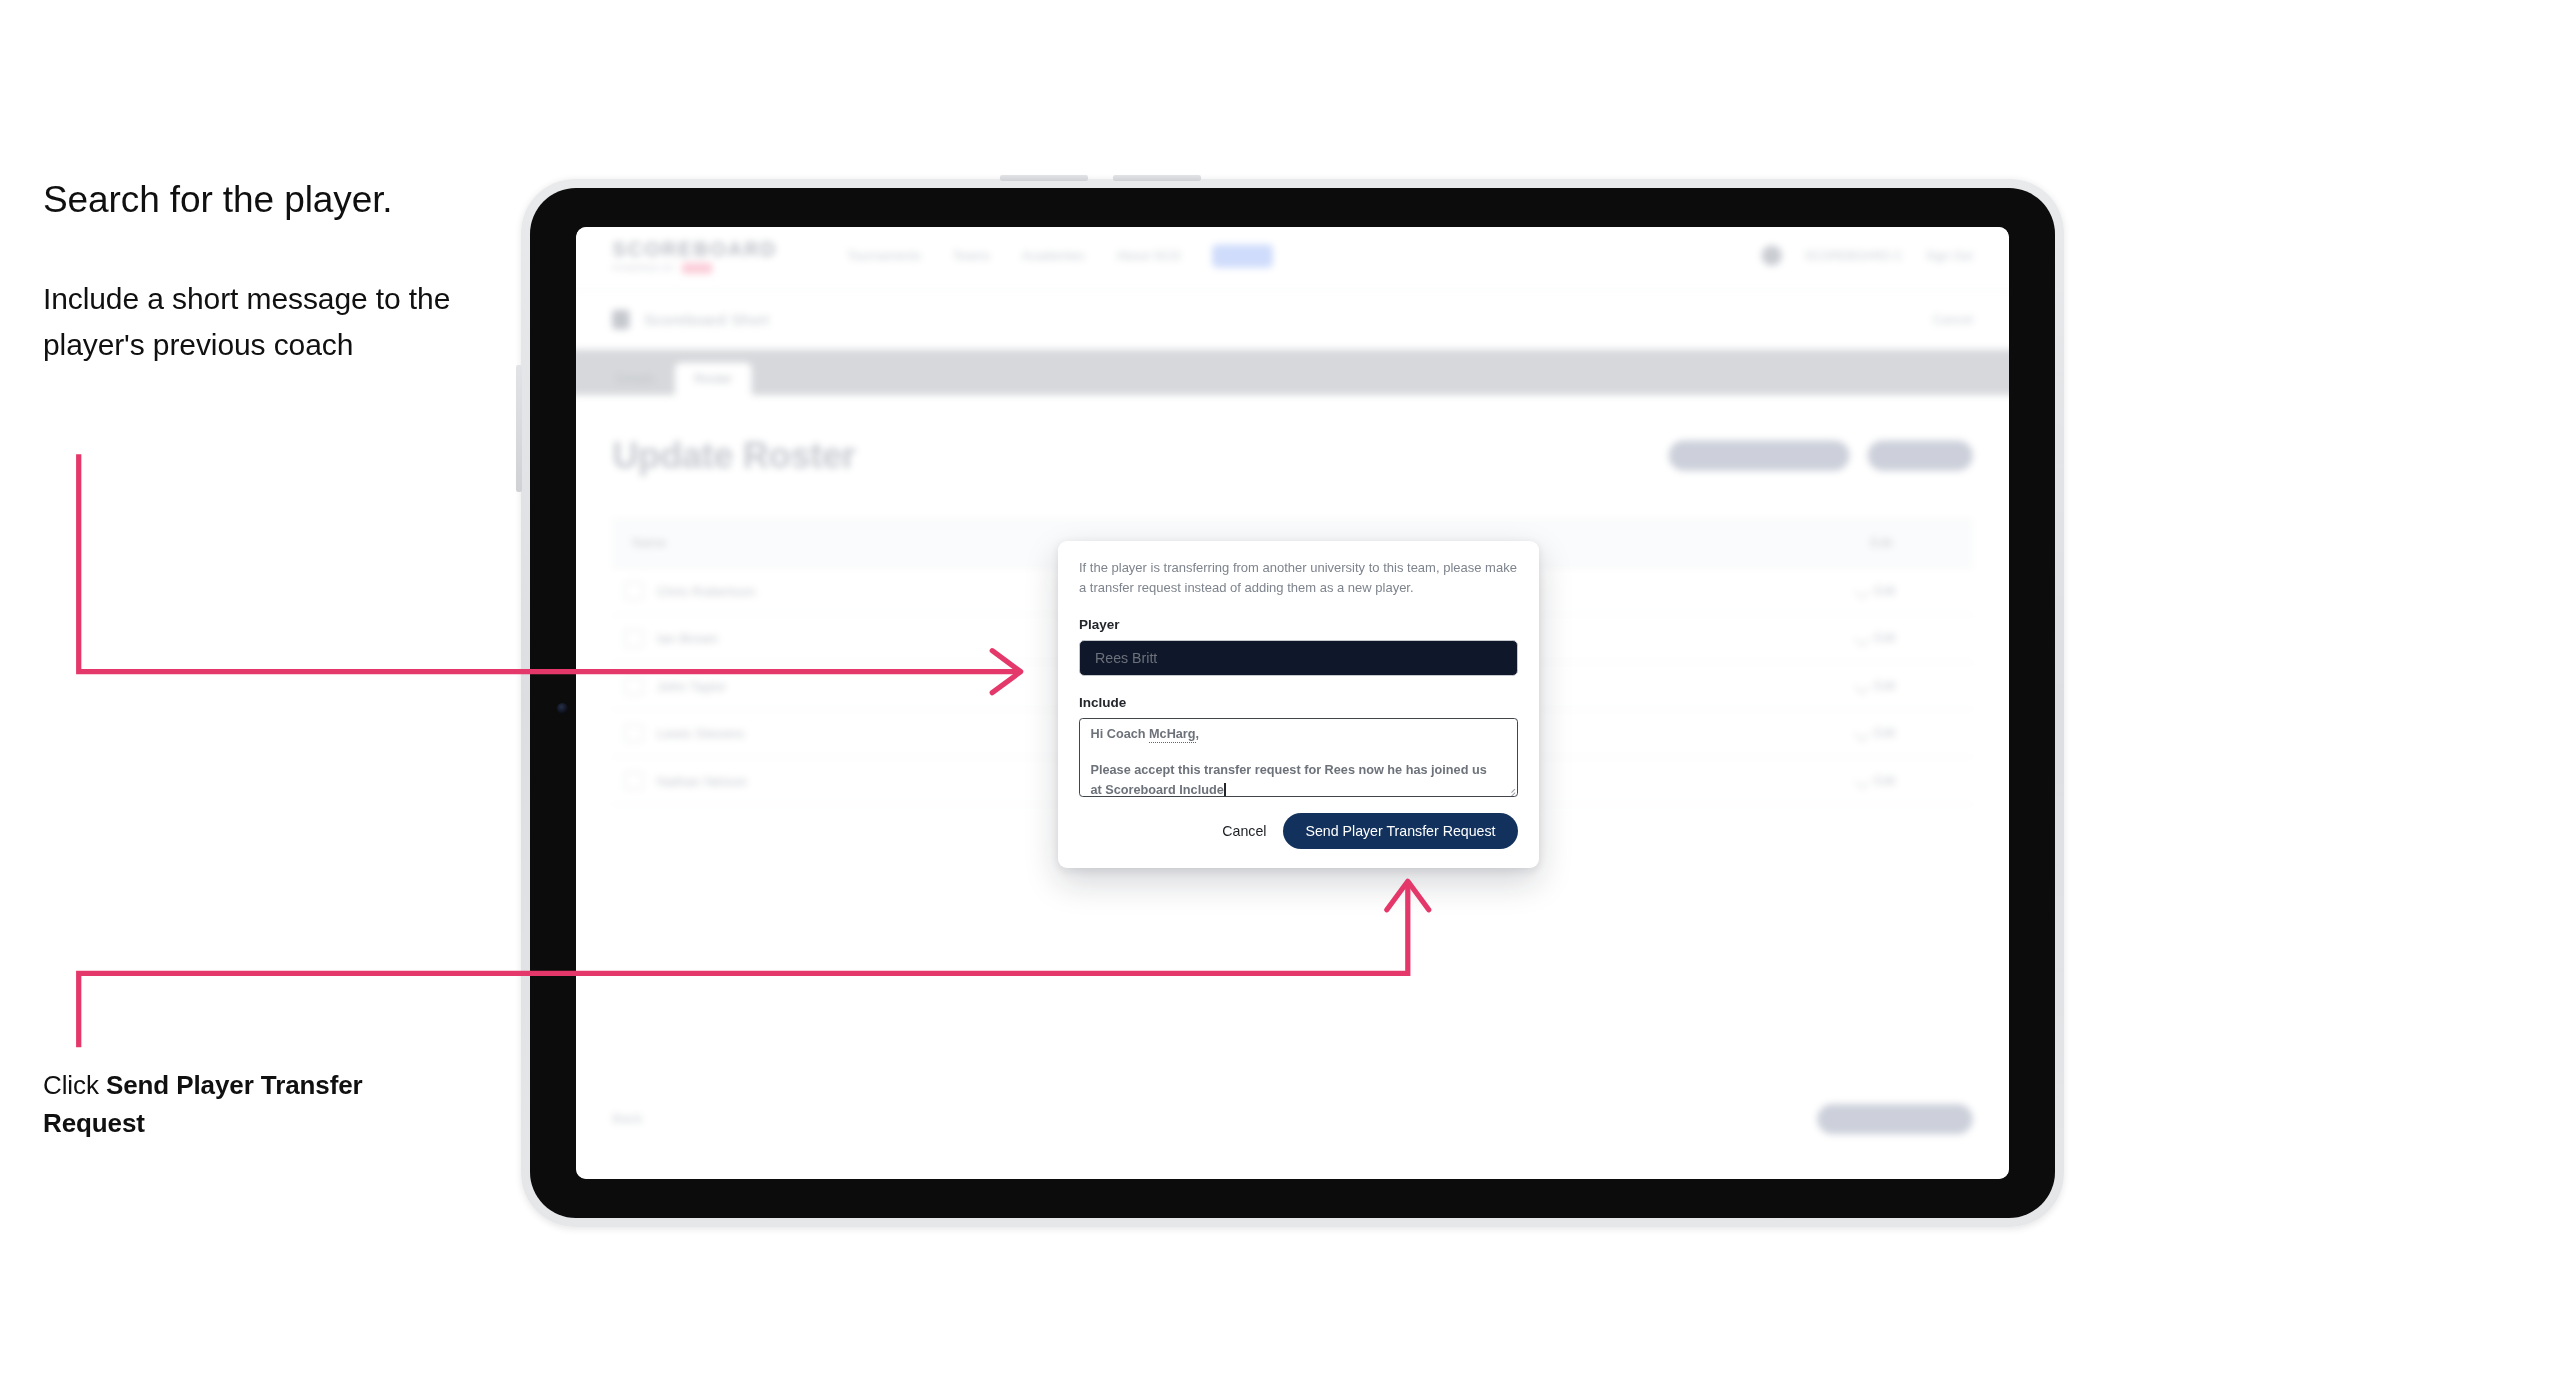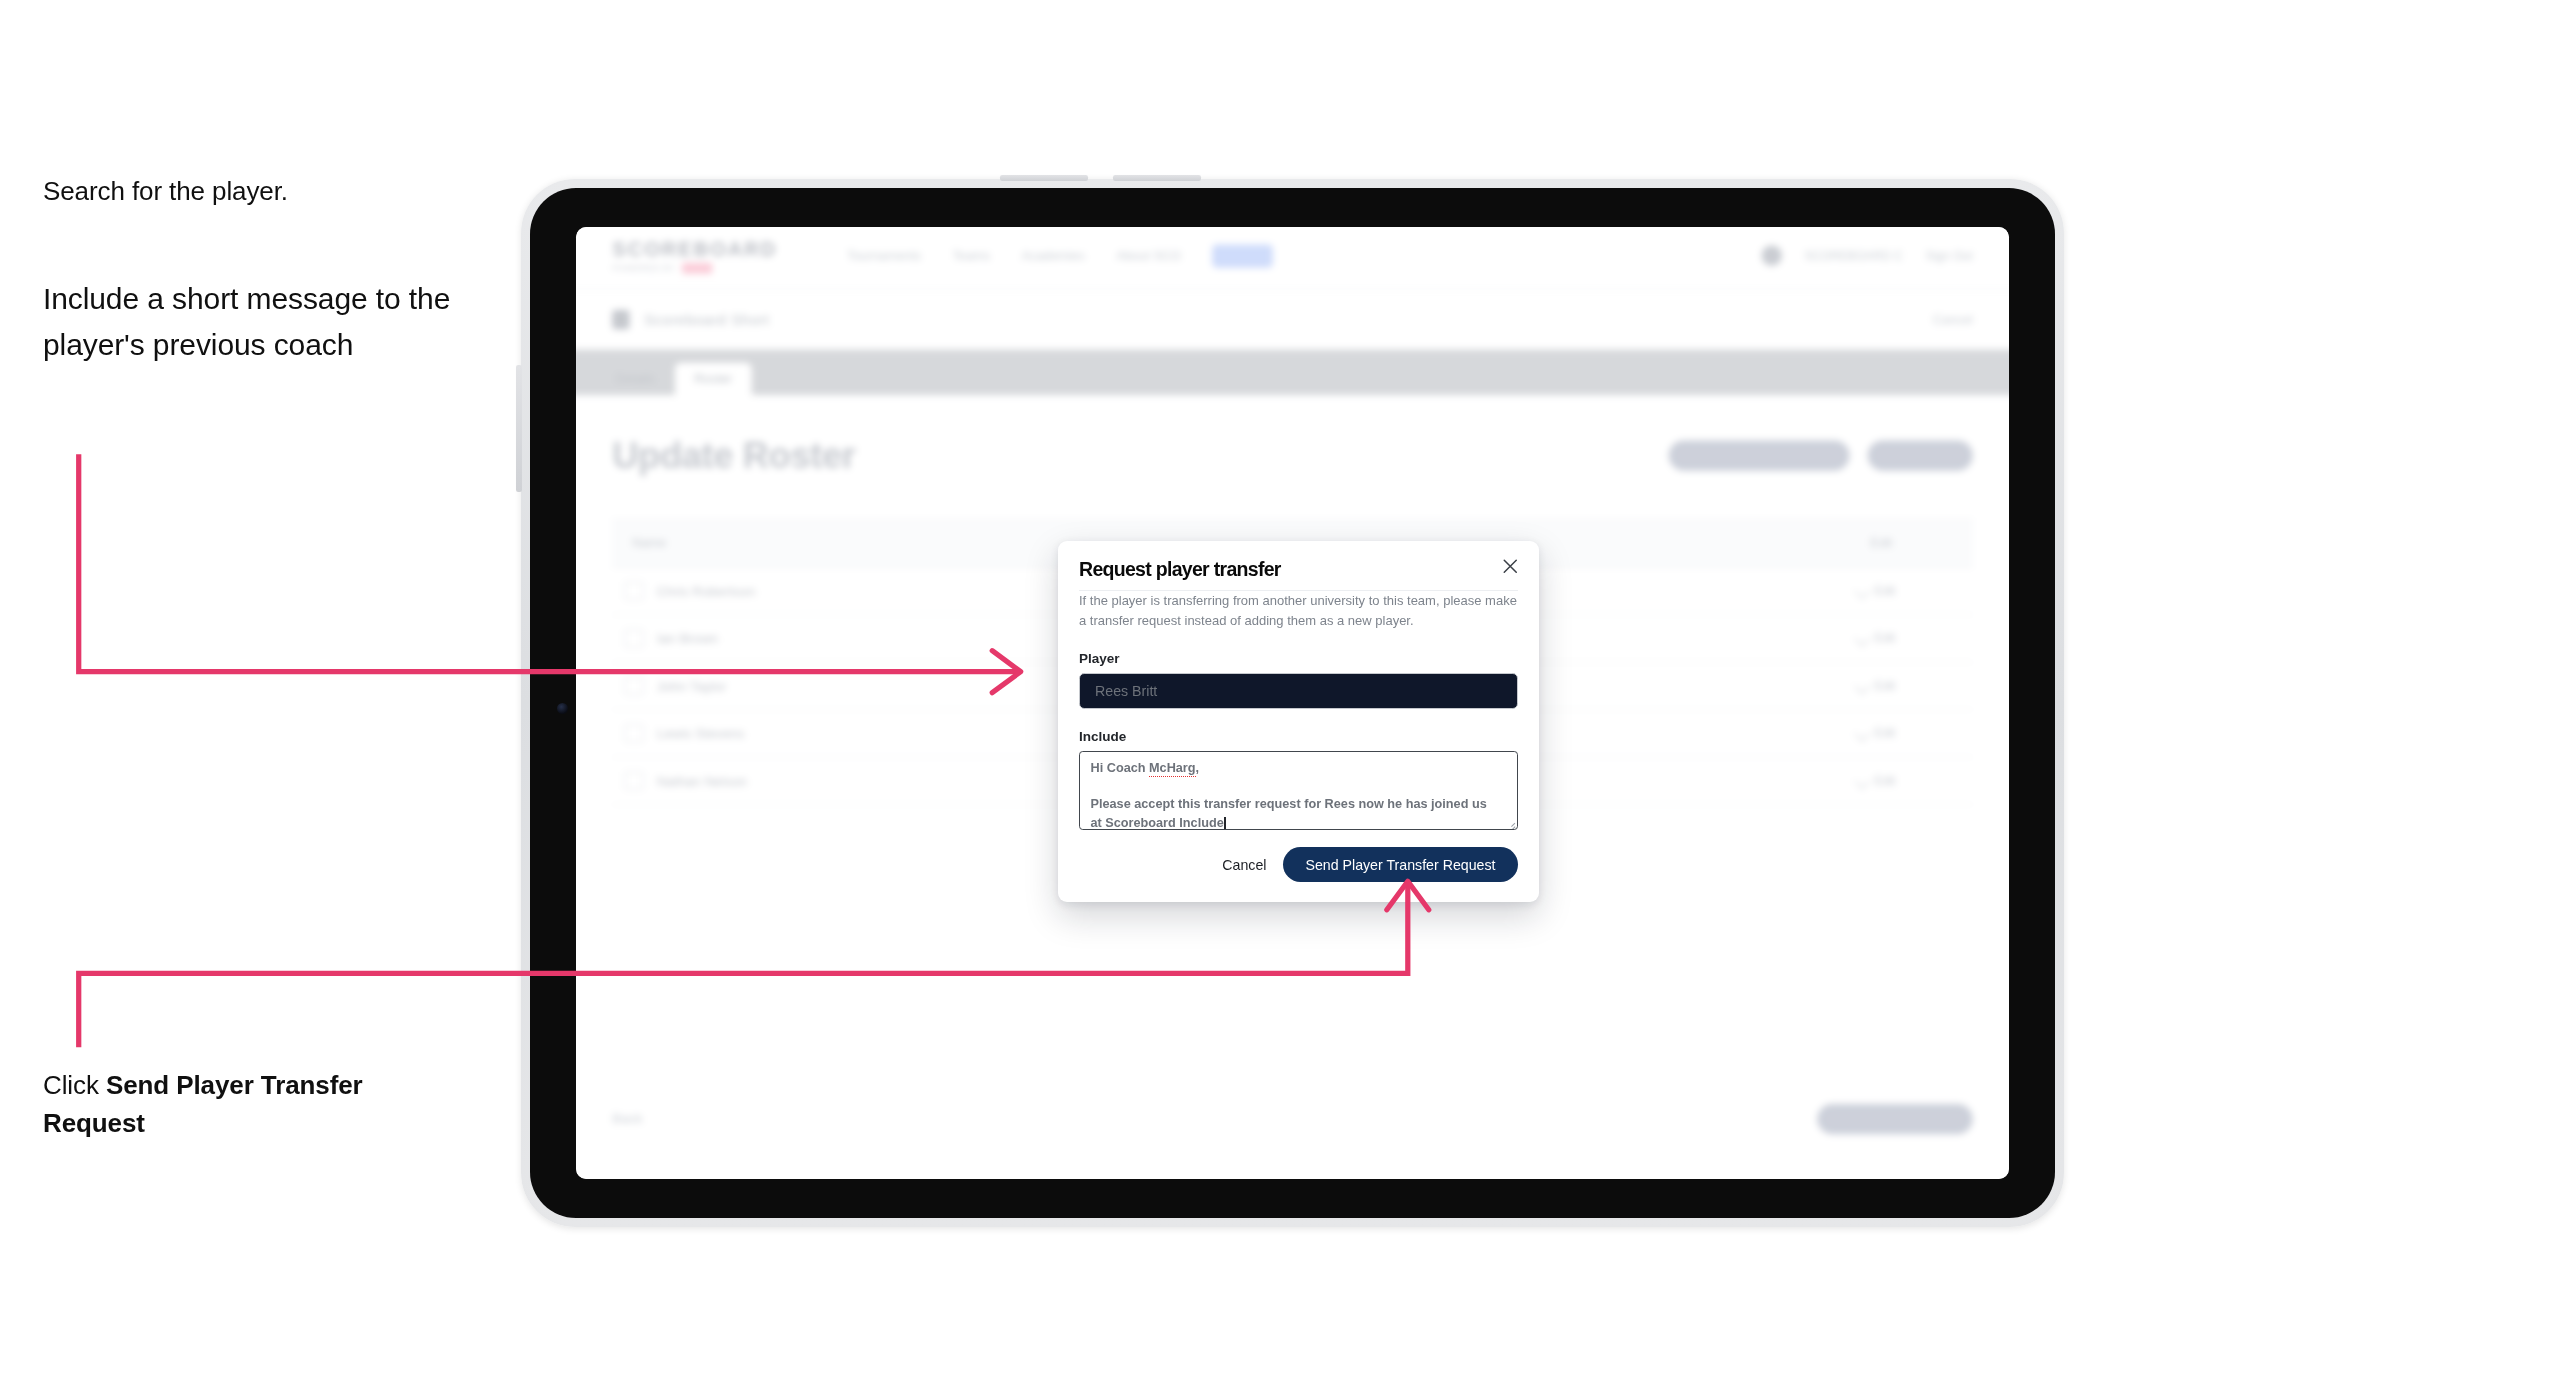--- a/index.html
+++ b/index.html
@@ -19,21 +19,21 @@
   
   .annotation-block {
     position: absolute;
     color: #101010;
     font-family: "Liberation Sans", sans-serif;
     font-weight: 400;
   }
   #ann-search {
     left: 43px;
     top: 174px;
-    font-size: 26px;
+    font-size: 37px;
     line-height: 1.38;
     letter-spacing: -0.1px;
   }
   #ann-message {
     left: 43px;
     top: 276px;
     font-size: 30px;
     line-height: 1.52;
     letter-spacing: -0.1px;
     width: 419px;
@@ -570,28 +570,20 @@
         <div class="app-footer">
           <span class="footer-back">Back</span>
           <span class="footer-pill">Save And Continue</span>
         </div>
       </div>
     </div>
 
     <div id="modal-scrim"></div>
 
     <div id="modal">
-      <div class="modal-header">
-        <div class="modal-title">Request player transfer</div>
-        <div class="modal-close">
-          <svg width="16.5" height="16.5" viewBox="0 0 22 22" aria-hidden="true">
-            <path d="M3 3 L19 19 M19 3 L3 19" stroke="#3a3f46" stroke-width="2" stroke-linecap="round"></path>
-          </svg>
-        </div>
-      </div>
 
       <div class="modal-intro">If the player is transferring from another university to this team, please make a transfer request instead of adding them as a new player.</div>
 
       <div class="field-label">Player</div>
       <div class="player-input">
         <span>Rees Britt</span>
       </div>
 
       <div class="field-label">Include</div>
       <div class="message-area">

